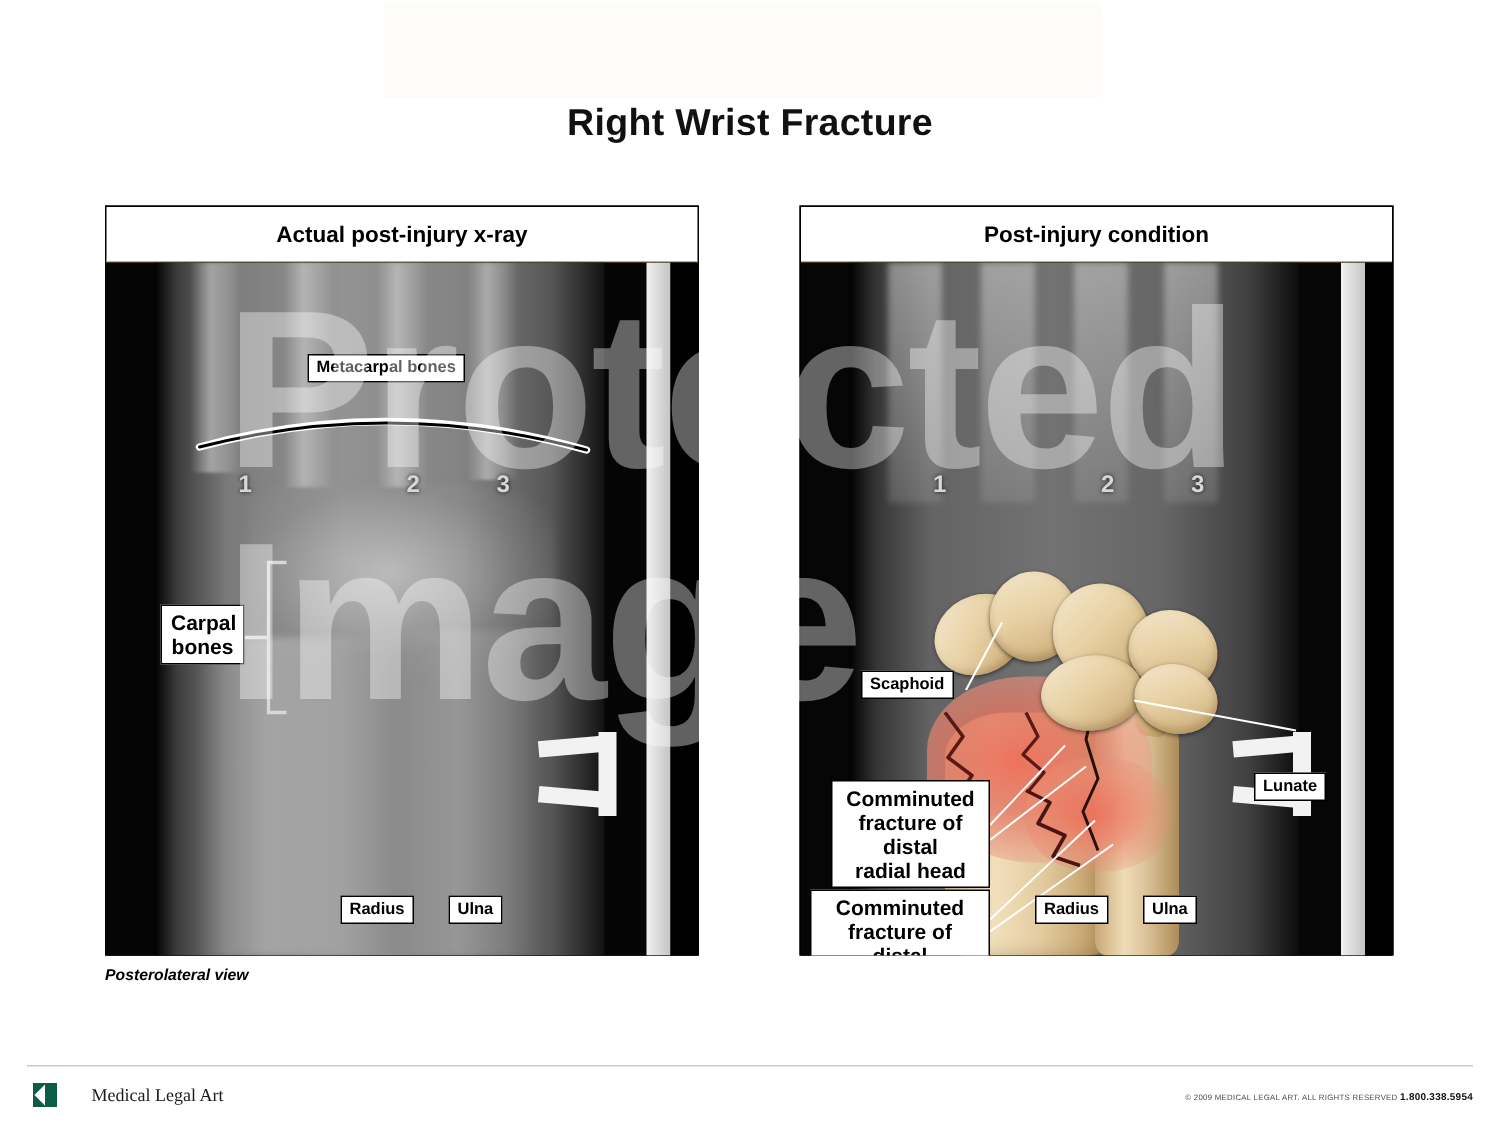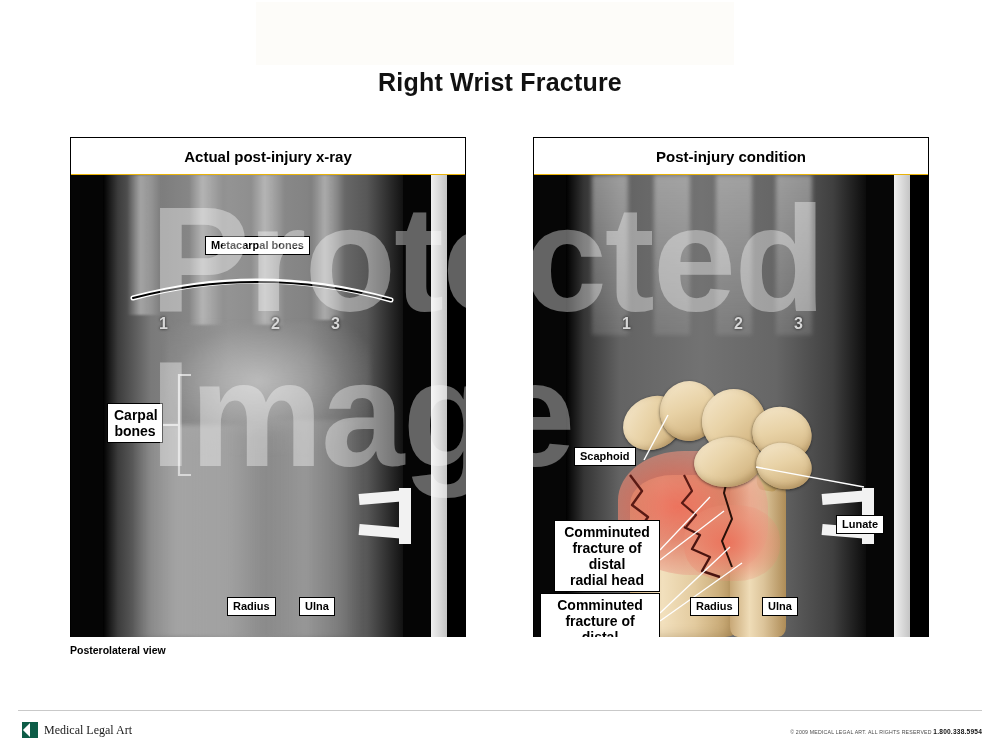--- a/index.html
+++ b/index.html
@@ -301,20 +301,21 @@
   .wm-2 { top: 155px; left: 150px; }
 
   
   .caption {
     position: absolute;
     left: 70px;
     top: 644px;
     font-size: 10.5px;
     font-weight: bold;
     color: #000;
+    font-style: italic;
   }
   .footer-rule {
     position: absolute;
     left: 18px;
     top: 710px;
     width: 964px;
     height: 1px;
     background: #c9c9c9;
   }
   .brand {
@@ -336,20 +337,21 @@
     left: 3px; top: 3px;
     width: 0; height: 0;
     border-left: 10px solid #ffffff;
     border-bottom: 10px solid transparent;
     transform: rotate(-45deg);
   }
   .brand-text {
     font-family: "Liberation Serif", serif;
     font-size: 12px;
     color: #1a1a1a;
+    margin-left: 17px;
   }
   .copyright {
     position: absolute;
     right: 18px;
     top: 728px;
     font-size: 5.2px;
     color: #4a4a4a;
     letter-spacing: 0.2px;
     text-align: right;
   }

